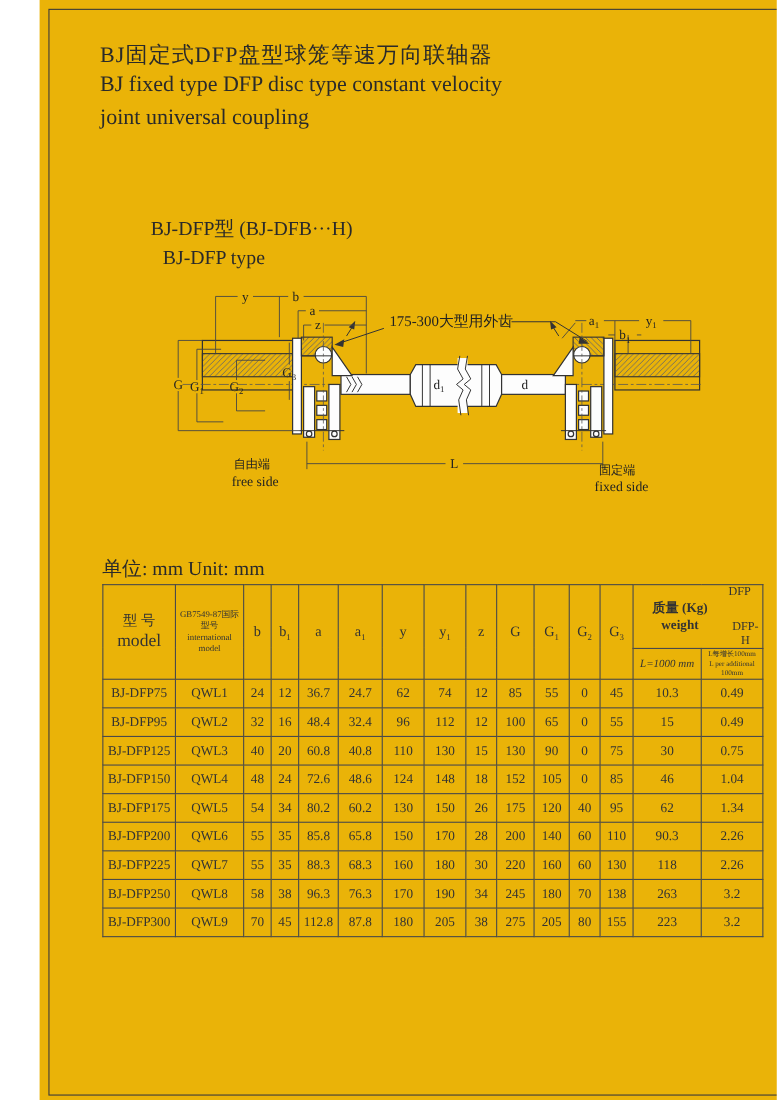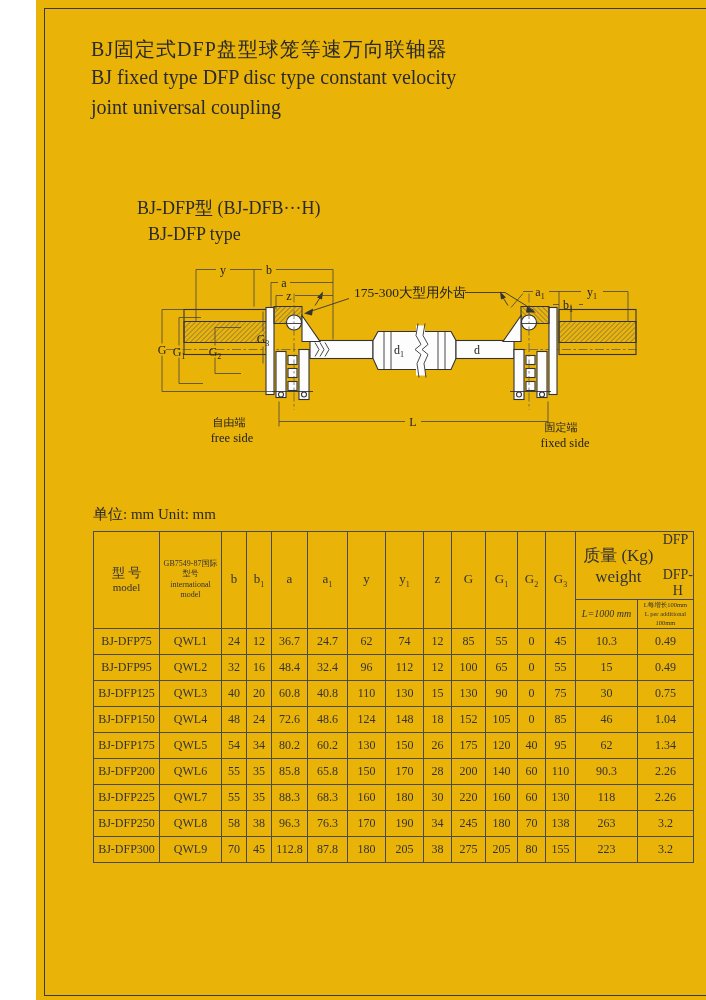--- a/index.html
+++ b/index.html
@@ -8,21 +8,21 @@
     font-family:"Liberation Serif","DejaVu Serif",serif;color:#2a2a2a;
   }
   .page{position:relative;width:706px;height:1000px;overflow:hidden;background:#eab308;margin-left:36px;}
   .frame{position:absolute;left:8px;top:8px;width:693px;height:988px;border:1.5px solid #3a3a3a;box-sizing:border-box;}
   .abs{position:absolute;white-space:nowrap;}
   .title-cn{left:55px;top:36px;font-size:20px;letter-spacing:1px;}
   .title-en1{left:55px;top:66px;font-size:20px;}
   .title-en2{left:55px;top:96px;font-size:20px;}
   .sub-cn{left:101px;top:196px;font-size:18px;}
   .sub-en{left:112px;top:224px;font-size:18px;}
-  .unit{left:57px;top:505px;font-size:15px;}
+  .unit{left:57px;top:505px;font-size:18px;}
   .diagram{position:absolute;left:55px;top:250px;width:560px;height:208px;}
 
   
   .ln{fill:none;stroke:#333;stroke-width:1.1;}
   .lnw{fill:#fdfdfd;stroke:#333;stroke-width:1.1;}
   .hat{fill:url(#h1);stroke:#333;stroke-width:1;}
   .ln2{fill:none;stroke:#333;stroke-width:0.9;}
   .cl{fill:none;stroke:#555;stroke-width:0.7;stroke-dasharray:9 2.5 2.5 2.5;}
   .dl{fill:none;stroke:#444;stroke-width:0.8;}
   .dim{font-size:12px;fill:#222;text-anchor:middle;font-family:"Liberation Serif","DejaVu Serif",serif;}
@@ -34,26 +34,26 @@
   
   table.spec{position:absolute;left:57px;top:531px;width:600px;border-collapse:collapse;table-layout:fixed;
     border:1.5px solid #333;font-family:"Liberation Serif","DejaVu Serif",serif;}
   table.spec th,table.spec td{border:1px solid #4a4a4a;text-align:center;vertical-align:middle;padding:0;color:#333;}
   table.spec td{font-size:12px;height:25px;}
   thead tr.h1 th{height:30px;}
   thead tr.h2 th{height:26px;}
   .th-dim{font-size:13px;font-weight:normal;}
   .th-dim sub{font-size:8px;}
   .th-model{font-size:13px;font-weight:normal;line-height:1.25;}
-  .th-model .en{font-size:11px;}
+  .th-model .en{font-size:16px;}
   .th-intl{font-size:8px;font-weight:normal;line-height:1.3;}
   .th-weight{font-weight:normal;}
   .wh-wrap{display:flex;align-items:center;justify-content:center;gap:2px;}
-  .wh-main{font-size:17px;}
-  .wh-types{display:flex;flex-direction:column;align-items:flex-start;font-size:14px;line-height:1.15;gap:19px;}
+  .wh-main{font-size:12px;font-weight:bold;}
+  .wh-types{display:flex;flex-direction:column;align-items:flex-start;font-size:11px;line-height:1.15;gap:19px;}
   .th-l1000{font-size:10px;font-weight:normal;font-style:italic;}
   .th-add{font-size:6.5px;font-weight:normal;line-height:1.4;}
 </style>
 </head>
 <body>
 
 <div class="page">
   <div class="frame"></div>
 
   <div class="abs title-cn">BJ固定式DFP盘型球笼等速万向联轴器</div>

